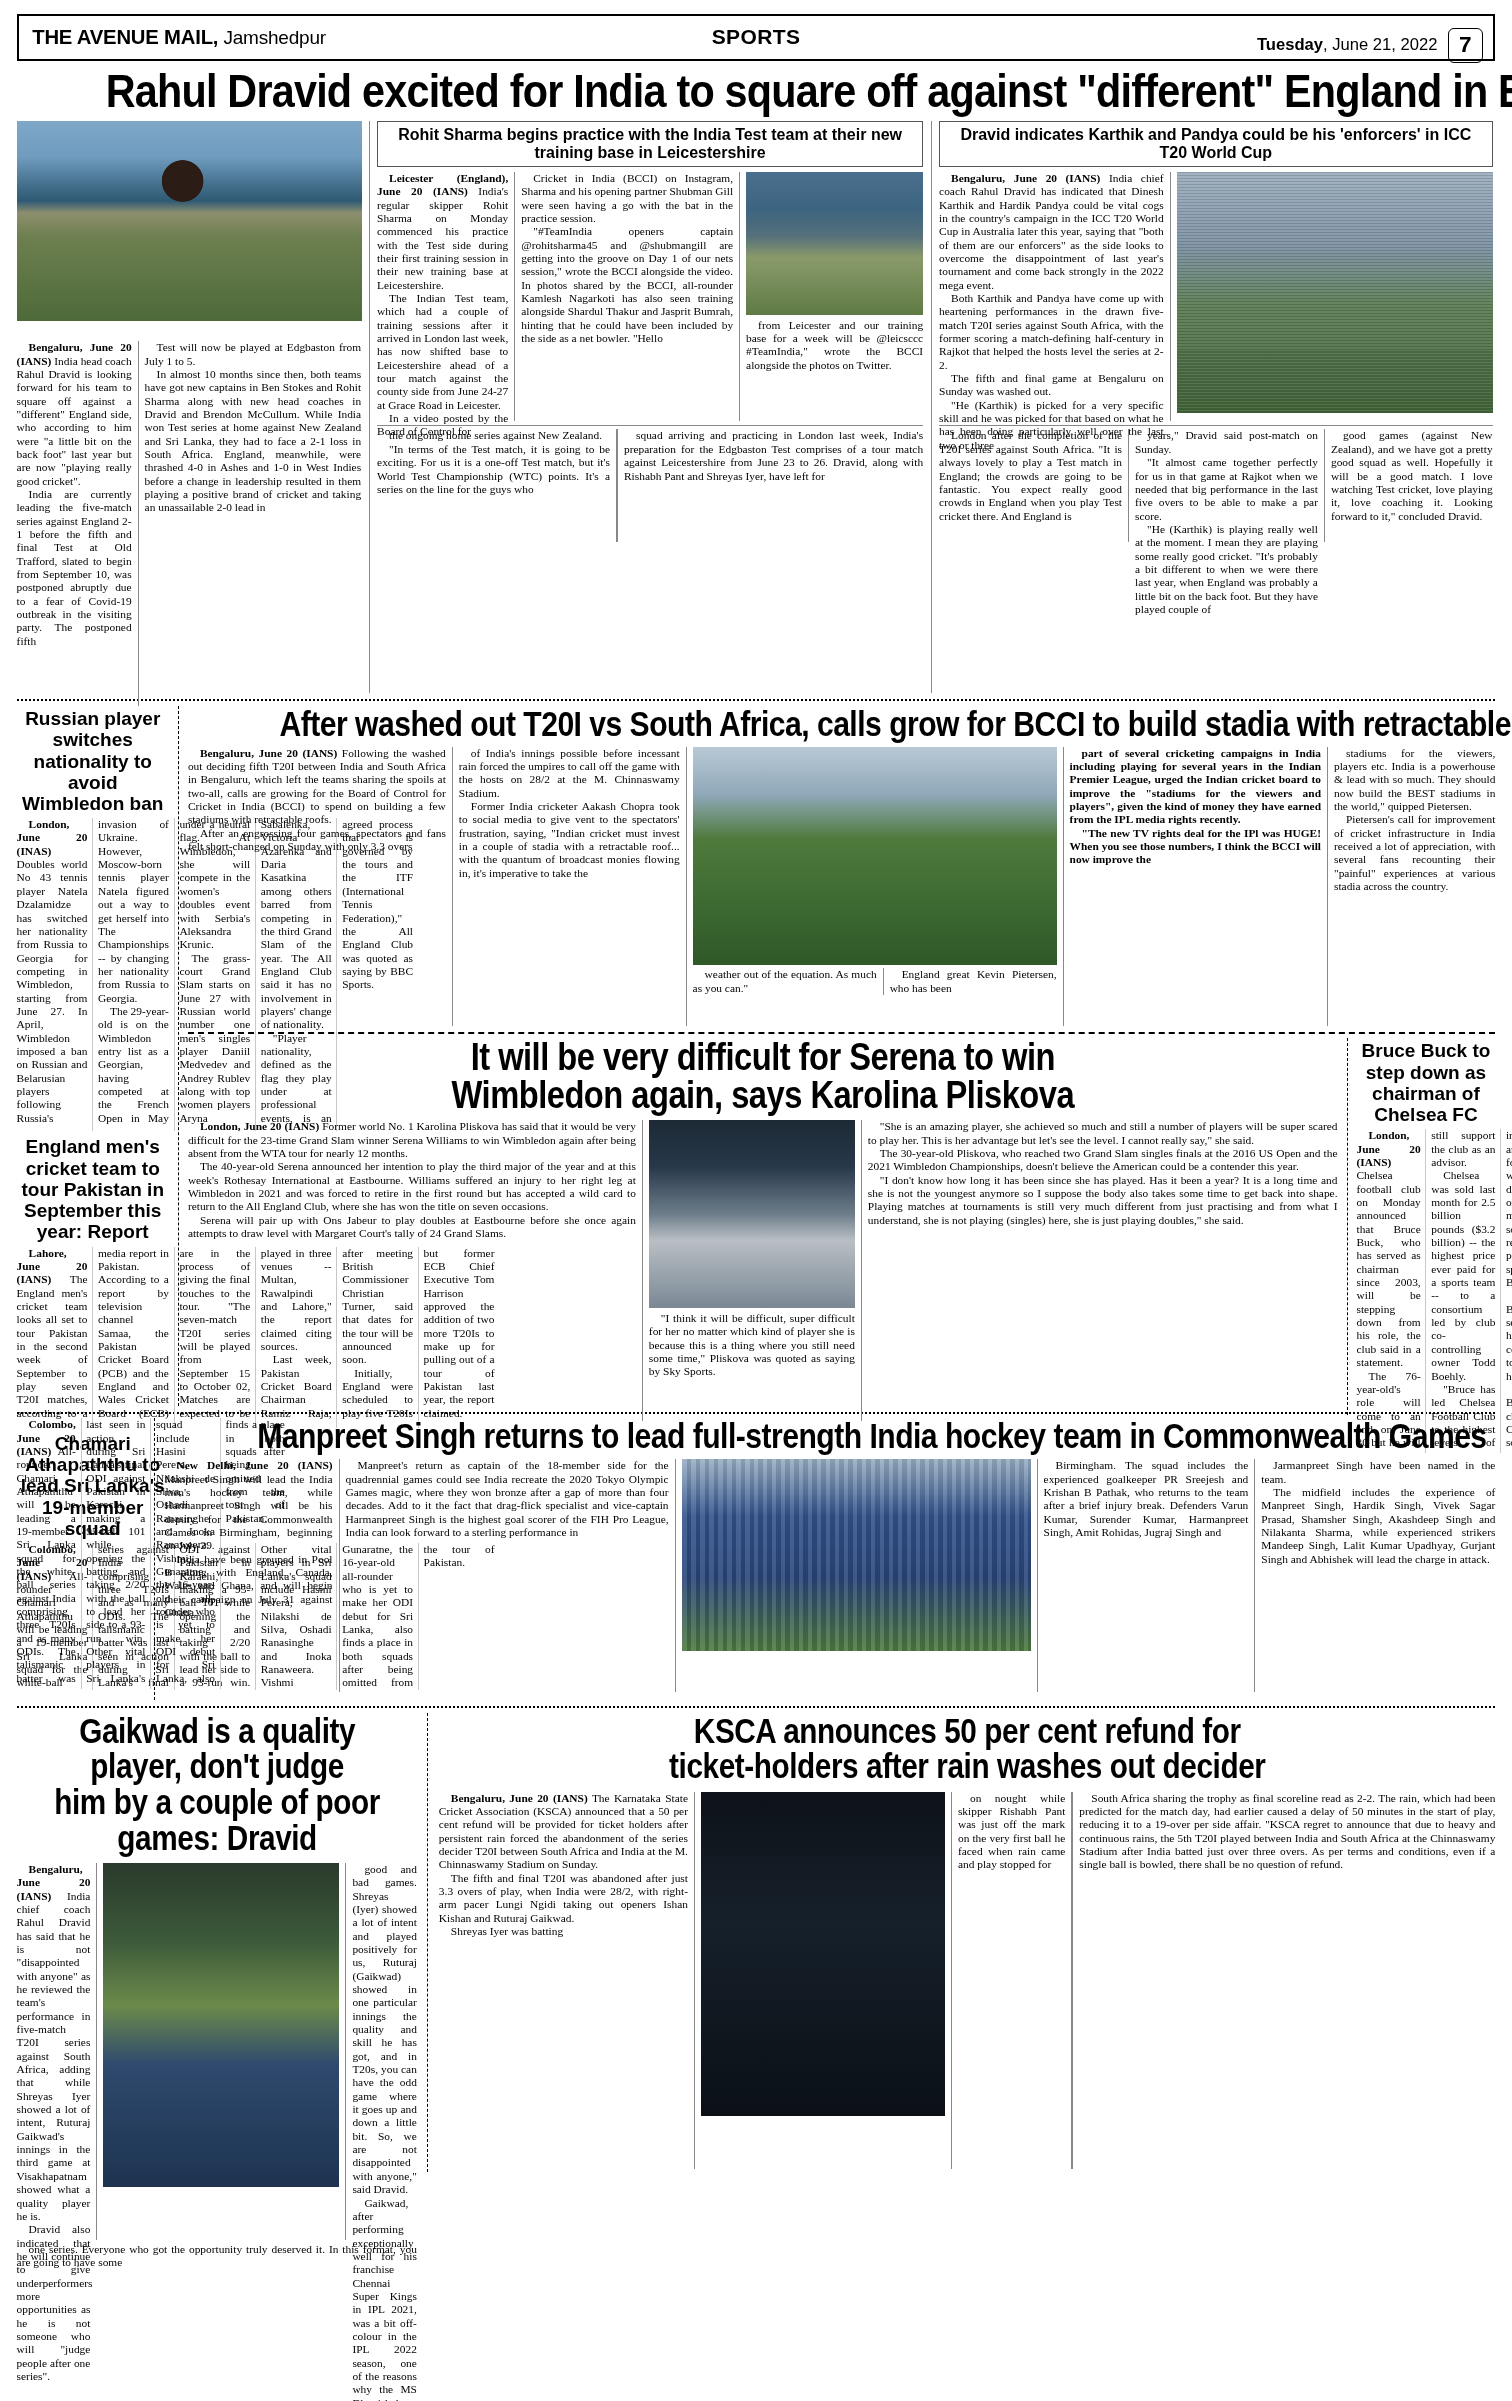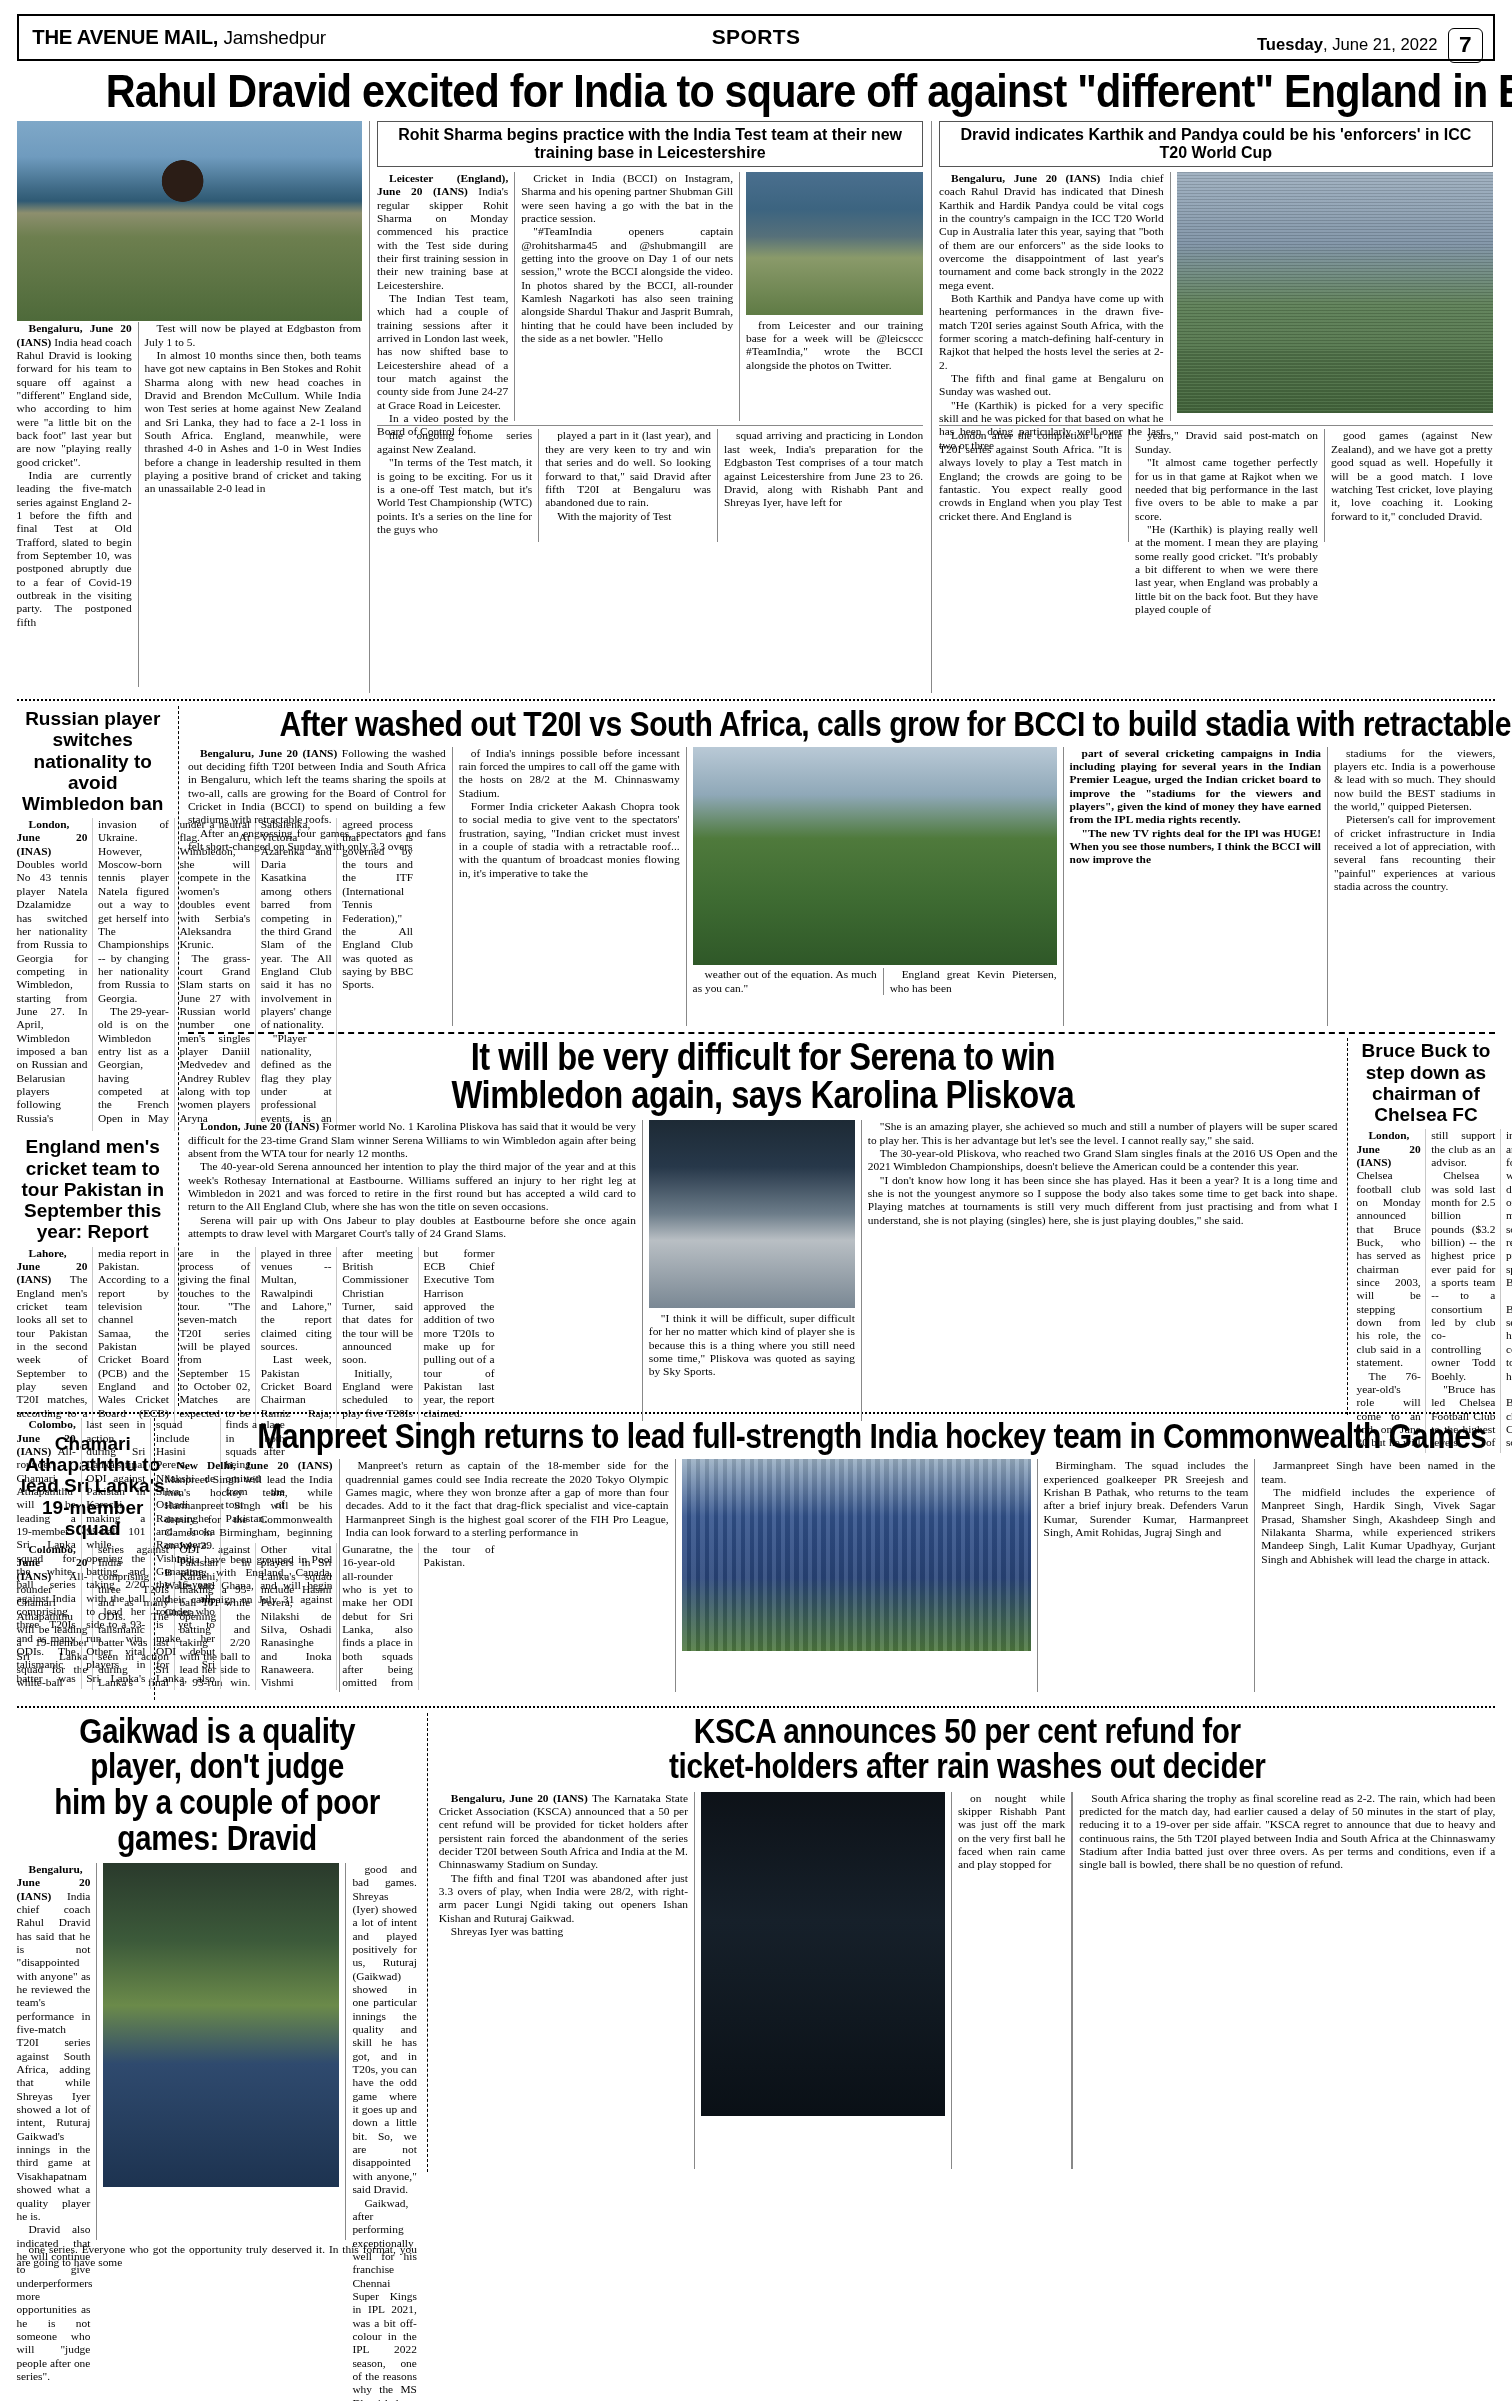--- a/index.html
+++ b/index.html
@@ -149,21 +149,21 @@
       <div class="mh-page">7</div>
     </div>
   </div>
 
   <div class="hl-mega">Rahul Dravid excited for India to square off against "different" England in Edgbaston</div>
 
   <div class="row" style="height:572px;">
 
     <div style="width:352px; padding-right:7.5px;">
       <div class="photo ph-dravid" style="width:345px;height:200px;"></div>
-      <div class="row" style="margin-top:1px; height:365px;">
+      <div class="row" style="margin-top:20px; height:365px;">
         <div class="col grow" style="padding-right:6px;">
             <div>
               <p class="first"><b>Bengaluru, June 20 (IANS)</b> India head coach Rahul Dravid is looking forward for his team to square off against a "different" England side, who according to him were "a little bit on the back foot" last year but are now "playing really good cricket".</p>
               <p class="">India are currently leading the five-match series against England 2-1 before the fifth and final Test at Old Trafford, slated to begin from September 10, was postponed abruptly due to a fear of Covid-19 outbreak in the visiting party. The postponed fifth</p>
             </div>
           </div>
         <div class="vsolid"></div>
         <div class="col grow" style="padding-left:6px;">
             <div>
               <p class="first">Test will now be played at Edgbaston from July 1 to 5.</p>
@@ -204,26 +204,20 @@
       </div>
       <div class="hsolid" style="margin:3.8px 0;"></div>
       <div class="row" style="height:113px;">
         <div class="col grow" style="padding-right:6px;">
             <div>
               <p class="first">the ongoing home series against New Zealand.</p>
               <p class="">"In terms of the Test match, it is going to be exciting. For us it is a one-off Test match, but it's World Test Championship (WTC) points. It's a series on the line for the guys who</p>
             </div>
           </div>
         <div class="vsolid"></div>
-        <div class="col grow" style="padding-left:6px; padding-right:6px;">
-            <div>
-              <p class="first">played a part in it (last year), and they are very keen to try and win that series and do well. So looking forward to that," said Dravid after fifth T20I at Bengaluru was abandoned due to rain.</p>
-              <p class="">With the majority of Test</p>
-            </div>
-          </div>
         <div class="vsolid"></div>
         <div class="col grow" style="padding-left:6px;">
             <div>
               <p class="first">squad arriving and practicing in London last week, India's preparation for the Edgbaston Test comprises of a tour match against Leicestershire from June 23 to 26. Dravid, along with Rishabh Pant and Shreyas Iyer, have left for</p>
             </div>
           </div>
       </div>
     </div>
 
     <div class="vsolid"></div>

